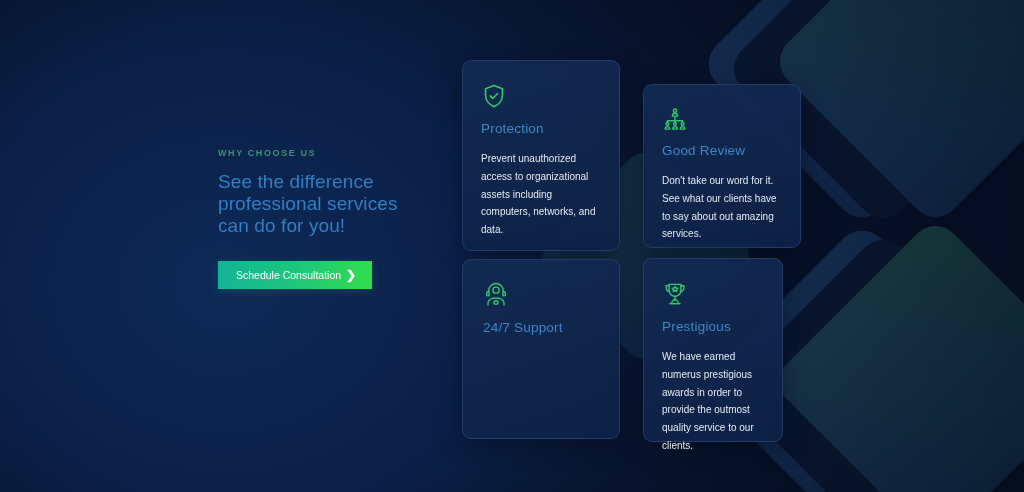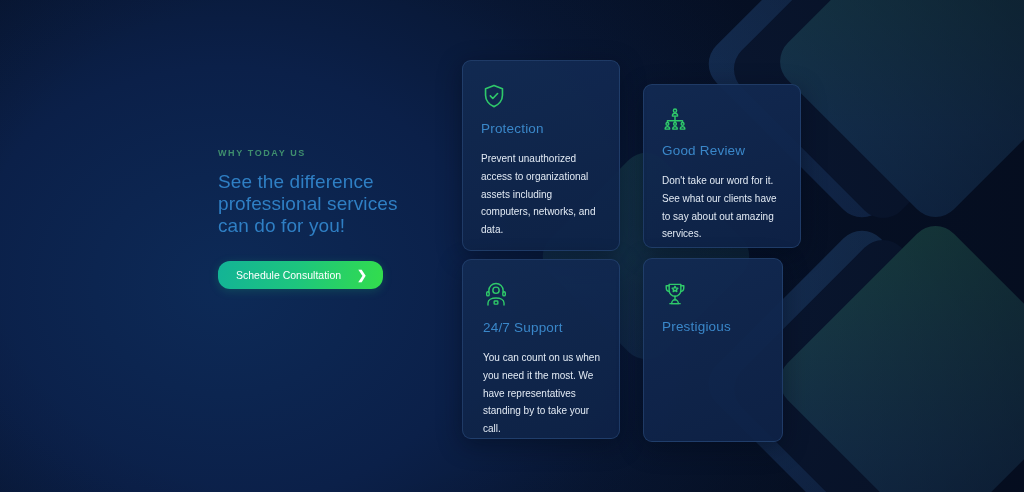--- a/index.html
+++ b/index.html
@@ -98,24 +98,24 @@
   .sub-copy {
     font-size:11px;
     line-height:1.65;
     color:#dbe6f2;
     margin-bottom:22px;
     width:208px;
   }
   .cta {
     display:inline-flex;
     align-items:center;
-    gap:16px;
+    gap:5px;
     padding:8px 16px 8px 18px;
     border:none;
-    border-radius:12px;
+    border-radius:0;
     background:linear-gradient(100deg,#13b396 0%, #1dc57e 48%, #33dd4c 100%);
     color:#ffffff;
     font-size:10.5px;
     font-family:"Liberation Sans", sans-serif;
     cursor:pointer;
     box-shadow:0 2px 10px rgba(26,190,120,.22);
   }
   .cta .chev { font-size:12px; line-height:1; font-weight:bold; }
 
   
@@ -157,21 +157,21 @@
   <div class="diamond d-outline-top"></div>
   <div class="diamond d-cut-top"></div>
   <div class="diamond d-top"></div>
   <div class="diamond d-outline-bottom"></div>
   <div class="diamond d-cut-bottom"></div>
   <div class="diamond d-bottom"></div>
   <div class="diamond d-mid"></div>
   <div class="vignette"></div>
 
   <div class="left-col">
-    <div class="eyebrow">WHY TODAY US</div>
+    <div class="eyebrow">WHY CHOOSE US</div>
     <h1 class="headline">See the difference professional services can do for you!</h1>
     <button class="cta">
       <span>Schedule Consultation</span>
       <span class="chev">❯</span>
     </button>
   </div>
 
   <div class="card card-b">
     <svg class="card-icon" viewBox="0 0 24 24" fill="none" stroke="#2fc96a" stroke-width="1.3" stroke-linecap="round" stroke-linejoin="round">
       <circle cx="12" cy="3.4" r="1.5"></circle>
@@ -200,29 +200,29 @@
   <div class="card card-c">
     <svg class="card-icon" viewBox="0 0 24 24" fill="none" stroke="#2fc96a" stroke-width="1.3" stroke-linecap="round" stroke-linejoin="round">
       <path d="M5.4 9.2V8a6.6 6.6 0 0 1 13.2 0v1.2"></path>
       <rect x="3.4" y="9" width="2.3" height="3.8" rx="1.1"></rect>
       <rect x="18.3" y="9" width="2.3" height="3.8" rx="1.1"></rect>
       <circle cx="12" cy="7.6" r="2.9"></circle>
       <path d="M4.6 21.2v-1.8c0-2.8 3.3-4.6 7.4-4.6s7.4 1.8 7.4 4.6v1.8"></path>
       <rect x="10.3" y="17.6" width="3.4" height="2.8" rx=".6"></rect>
     </svg>
     <div class="card-title">24/7 Support</div>
-    <div class="card-body">You can count on us when you need it the most. We have representatives standing by to take your call.</div>
   </div>
 
   <div class="card card-d">
     <svg class="card-icon" viewBox="0 0 24 24" fill="none" stroke="#2fc96a" stroke-width="1.35" stroke-linecap="round" stroke-linejoin="round">
       <path d="M6.6 3.1h10.8v5.6a5.4 5.4 0 0 1-10.8 0z"></path>
       <path d="M6.6 4.4H3.9v1.9c0 1.9 1.3 3.3 2.9 3.4"></path>
       <path d="M17.4 4.4h2.7v1.9c0 1.9-1.3 3.3-2.9 3.4"></path>
       <path d="M12 14.1v3.3"></path>
       <path d="M8.9 20.9c0-1.9 1.4-3.5 3.1-3.5s3.1 1.6 3.1 3.5z"></path>
       <path d="M7.3 20.9h9.4"></path>
       <path d="m12 4.9.8 1.6 1.8.25-1.3 1.25.31 1.75L12 8.93l-1.61.84.31-1.75L9.4 6.75l1.8-.25z"></path>
     </svg>
     <div class="card-title">Prestigious</div>
+    <div class="card-body">We have earned numerus prestigious awards in order to provide the outmost quality service to our clients.</div>
   </div>
 
 </div>
 
 </body></html>

